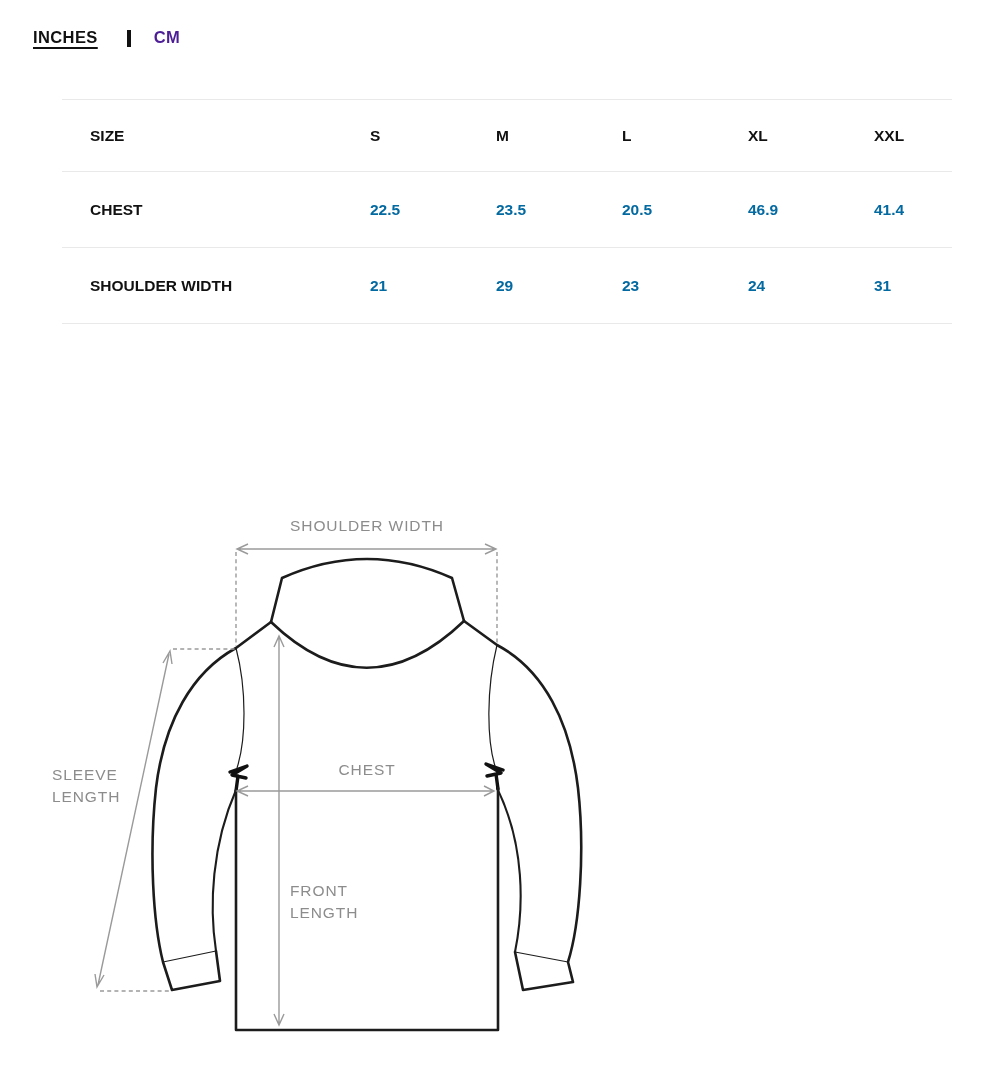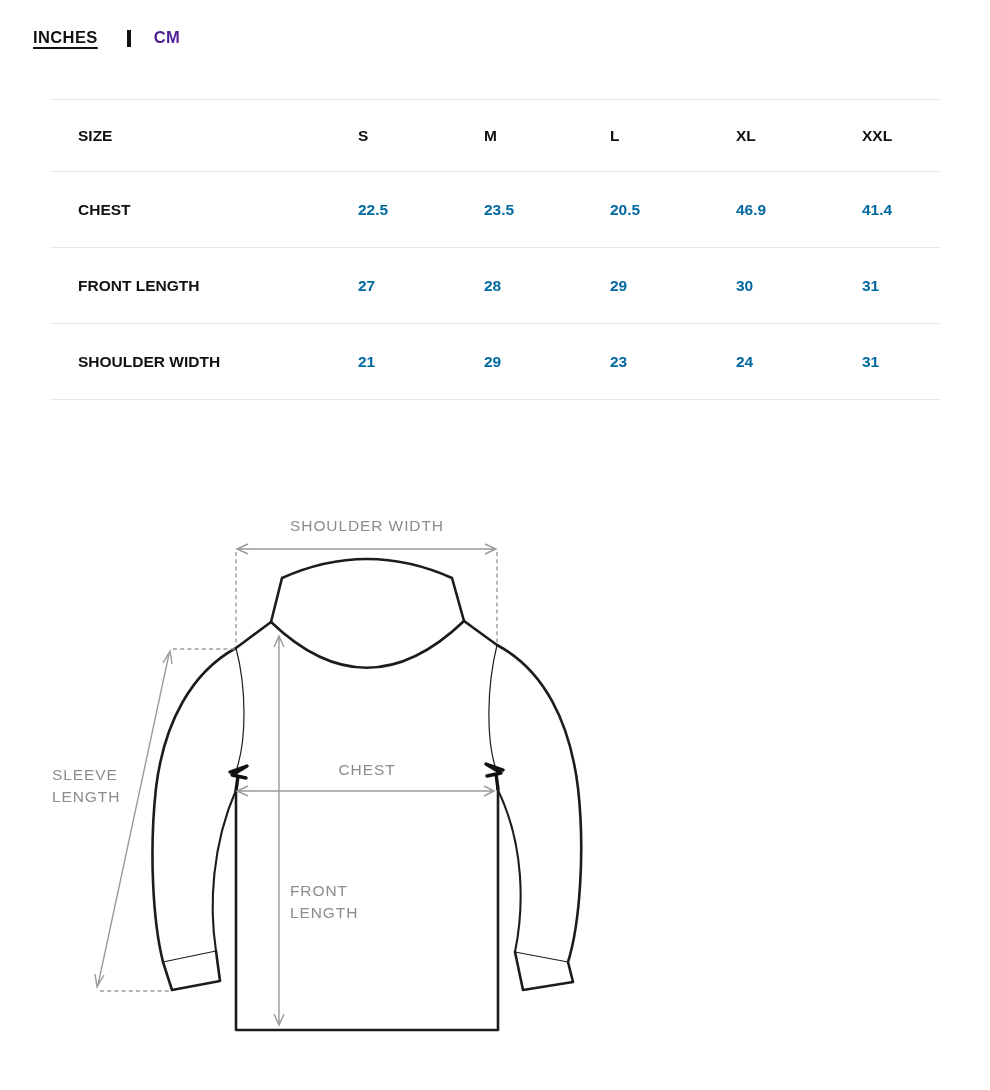--- a/index.html
+++ b/index.html
@@ -28,21 +28,21 @@
     text-underline-offset: 4px;
   }
   .unit-btn.inactive { color: #4c1d95; }
   .unit-divider {
     width: 4px; height: 17px; background: #111111;
     margin-left: 29px; margin-right: 23px;
   }
 
   
   .size-table {
-    position: absolute; left: 50px; top: 99px; width: 890px;
+    position: absolute; left: 62px; top: 99px; width: 890px;
     border-collapse: collapse; table-layout: fixed;
   }
   .size-table thead tr { height: 72px; }
   .size-table tbody tr { height: 76px; }
   .size-table tr { border-bottom: 1px solid #e9e9e9; }
   .size-table thead tr { border-top: 1px solid #e9e9e9; }
   .size-table th, .size-table td {
     text-align: left; vertical-align: middle;
     font-size: 15.5px; font-weight: 700; padding: 0;
   }
@@ -97,28 +97,20 @@
     <tbody>
       <tr>
         <td class="label-cell">CHEST</td>
         <td class="value-cell">22.5</td>
         <td class="value-cell">23.5</td>
         <td class="value-cell">20.5</td>
         <td class="value-cell">46.9</td>
         <td class="value-cell">41.4</td>
       </tr>
       <tr>
-        <td class="label-cell">FRONT LENGTH</td>
-        <td class="value-cell">27</td>
-        <td class="value-cell">28</td>
-        <td class="value-cell">29</td>
-        <td class="value-cell">30</td>
-        <td class="value-cell">31</td>
-      </tr>
-      <tr>
         <td class="label-cell">SHOULDER WIDTH</td>
         <td class="value-cell">21</td>
         <td class="value-cell">29</td>
         <td class="value-cell">23</td>
         <td class="value-cell">24</td>
         <td class="value-cell">31</td>
       </tr>
     </tbody>
   </table>
 

